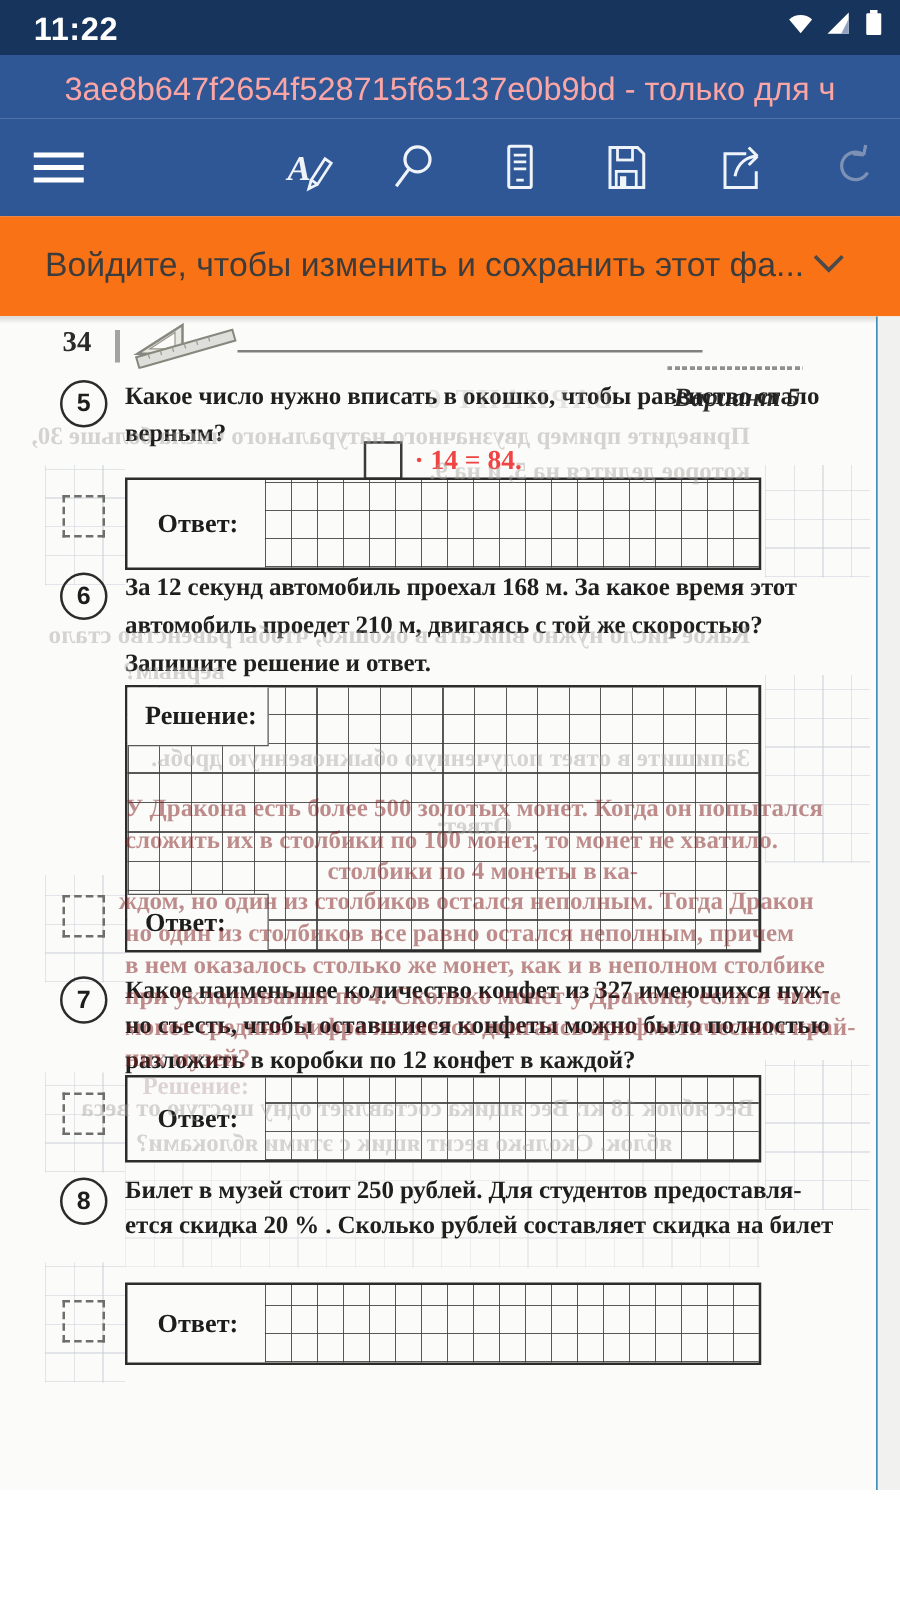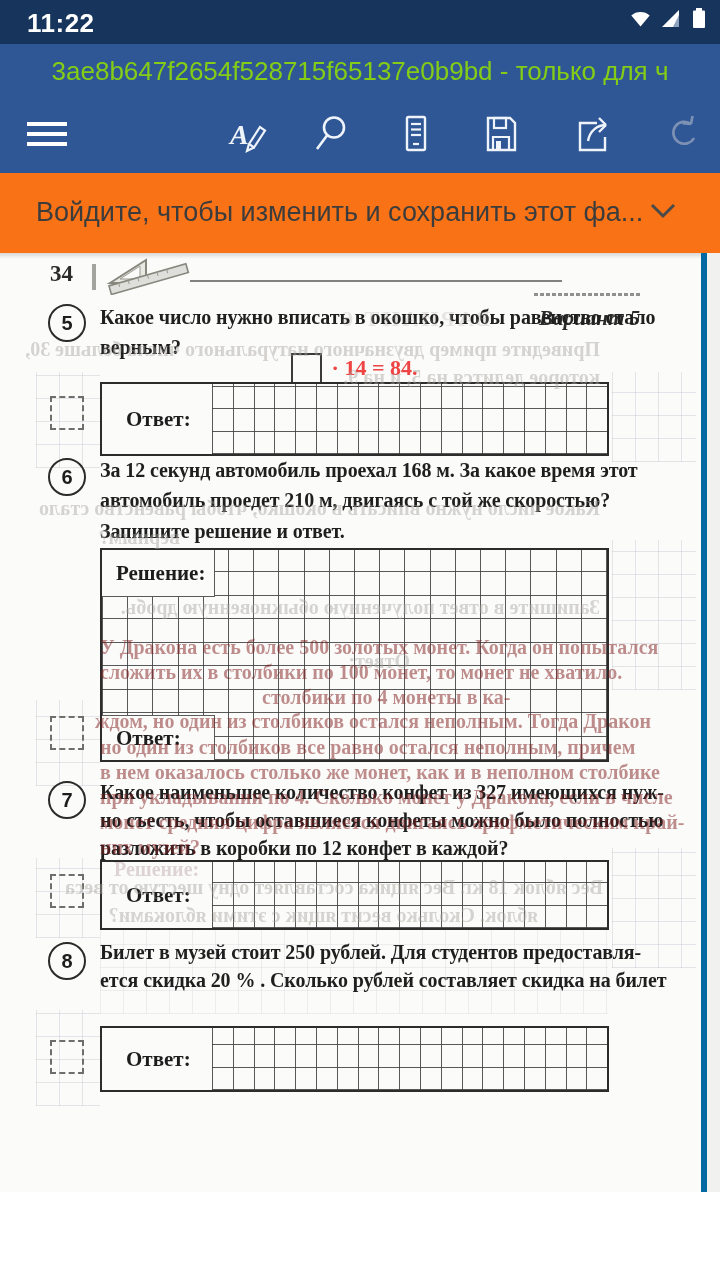--- a/index.html
+++ b/index.html
@@ -4,33 +4,33 @@
 <style>
   html,body{margin:0;padding:0;}
   .screen{position:relative;width:720px;height:1192px;overflow:hidden;background:#f1f1f0;
           font-family:"Liberation Sans",sans-serif;}
   
   .status-bar{position:absolute;left:0;top:0;width:720px;height:44px;background:#17345C;}
   .status-time{position:absolute;left:27px;top:8px;color:#fff;font-size:26px;font-weight:700;letter-spacing:.5px;}
   .status-icons{position:absolute;right:12px;top:7px;display:flex;gap:9px;align-items:flex-end;}
   
   .title-bar{position:absolute;left:0;top:44px;width:720px;height:51px;background:#2F5795;}
-  .doc-title{position:absolute;left:0;right:0;top:12px;text-align:center;color:#84cc16;font-size:26px;white-space:nowrap;}
+  .doc-title{position:absolute;left:0;right:0;top:12px;text-align:center;color:#fca5a5;font-size:26px;white-space:nowrap;}
   
   .toolbar{position:absolute;left:0;top:95px;width:720px;height:78px;background:#2F5795;}
   .tbtn{position:absolute;top:8px;width:62px;height:62px;background:none;border:none;padding:0;cursor:pointer;}
   .tbtn svg{display:block;margin:auto;}
   
   .banner{position:absolute;left:0;top:173px;width:720px;height:80px;background:#f97316;
           border-bottom:1px solid #e7e0c2;box-shadow:0 3px 5px rgba(0,0,0,.18);cursor:pointer;}
   .banner-text{position:absolute;left:36px;top:24px;color:#3C3C3C;font-size:27px;white-space:nowrap;}
   .banner-chevron{position:absolute;right:44px;top:30px;background:none;border:none;padding:0;cursor:pointer;}
   
   .doc-area{position:absolute;left:0;top:253px;width:720px;height:1027px;background:#f1f1f0;overflow:hidden;}
-  .page1{position:absolute;left:0;top:0;width:701px;height:965px;background:#FBFBFA;border-right:6px solid #0369a1;}
+  .page1{position:absolute;left:0;top:0;width:701px;height:965px;background:#FBFBFA;border-right:1px solid #0369a1;}
   .page-gap{position:absolute;left:0;top:965px;width:701px;height:24px;background:#efefed;border-right:1px solid #c6c6c3;}
   .page2{position:absolute;left:0;top:989px;width:701px;height:38px;background:#FCFCFB;border-right:1px solid #b3b3b0;border-top:1px solid #e3e3e0;}
   .top-shadow{position:absolute;left:0;top:0;width:701px;height:6px;background:linear-gradient(rgba(0,0,0,.14),rgba(0,0,0,0));}
   .page-num{position:absolute;left:50px;top:8px;font:700 23px "Liberation Serif",serif;color:#2a2a2a;}
   .vbar{position:absolute;left:92px;top:11px;width:4px;height:26px;background:#a3a3a0;}
   .ruler-art{position:absolute;left:102px;top:2px;}
   .head-rule{position:absolute;left:190px;top:27px;width:372px;height:2px;background:#636360;opacity:.8;}
   .variant{position:absolute;left:480px;top:9px;width:160px;text-align:right;font:700 italic 21px "Liberation Serif",serif;color:#2a2a2a;margin-top:44px;}
   .variant-underline{position:absolute;left:534px;top:40px;width:108px;height:3px;
      background:repeating-linear-gradient(90deg,#909090 0 4px,rgba(0,0,0,0) 4px 6px);}

